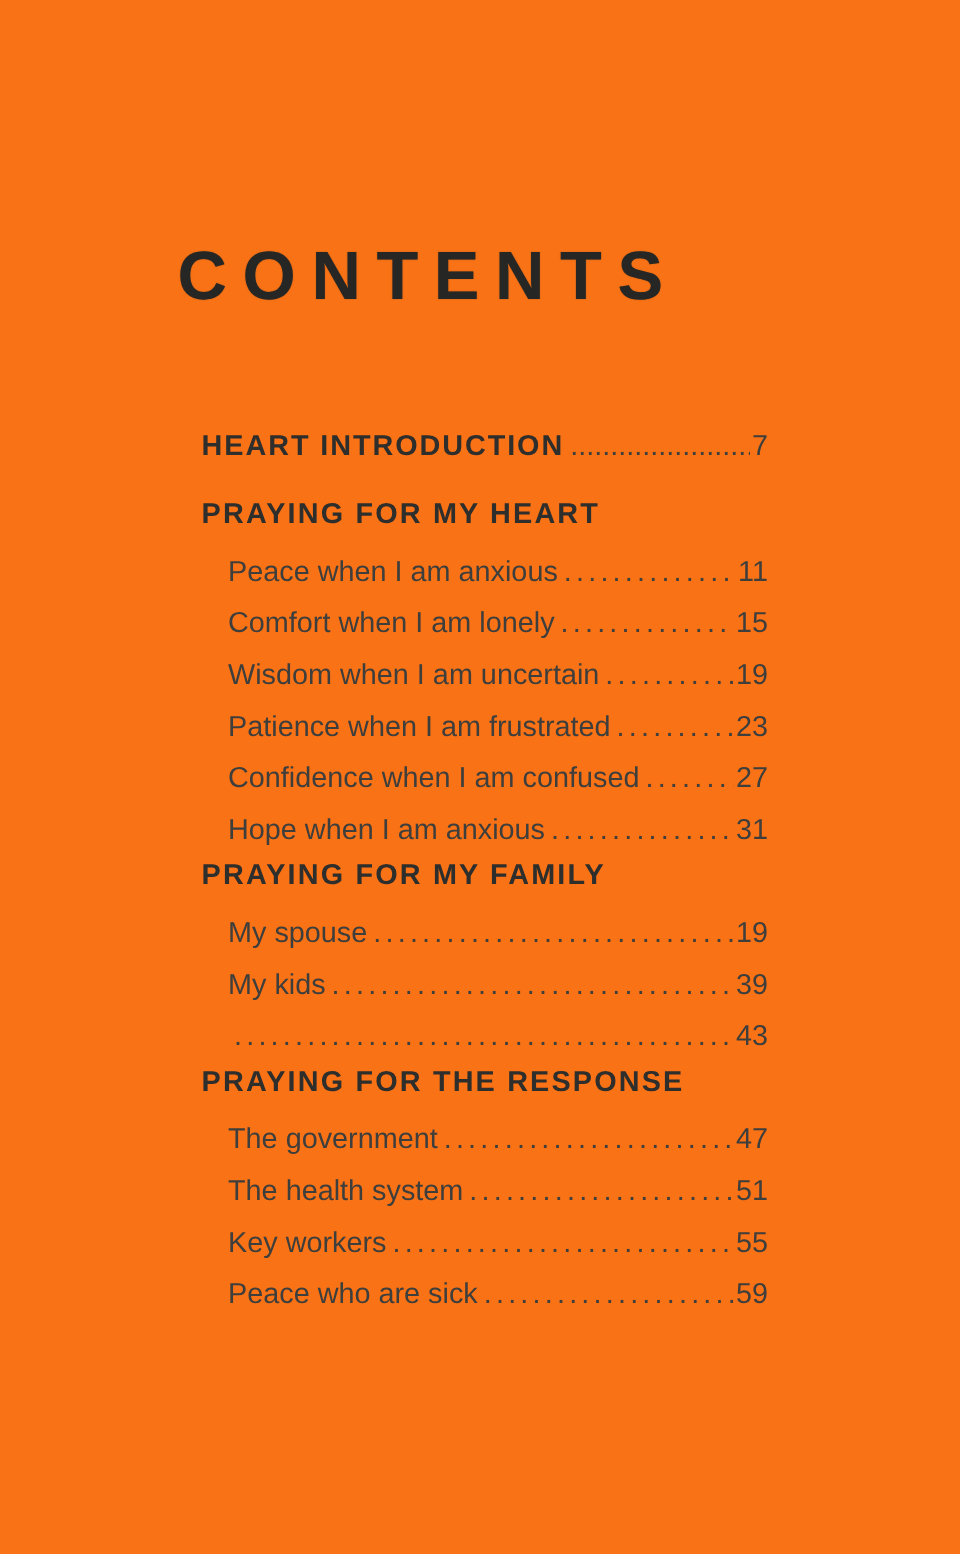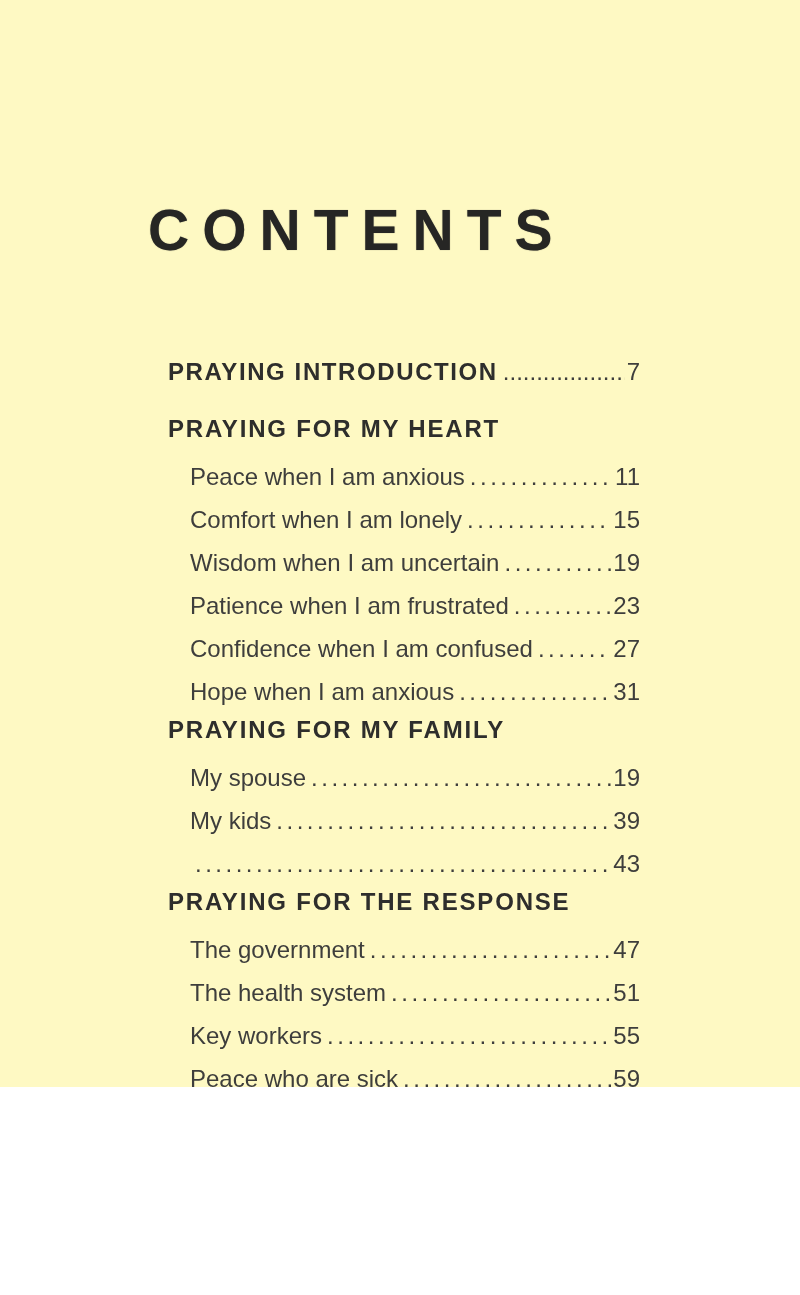--- a/index.html
+++ b/index.html
@@ -3,22 +3,22 @@
 <meta charset="utf-8">
 <style>
   html, body {
     margin: 0;
     padding: 0;
     background: #ffffff;
   }
   .page {
     position: relative;
     width: 800px;
-    height: 1087px;
-    background: #fef9c3;
+    height: 1295px;
+    background: #f97316;
     overflow: hidden;
     font-family: "Liberation Sans", "DejaVu Sans", sans-serif;
   }
   .doc-title {
     position: absolute;
     left: 148px;
     top: 202px;
     margin: 0;
     font-size: 57px;
     line-height: 1;
@@ -87,21 +87,21 @@
   }
 </style>
 </head>
 <body>
 
 <div class="page">
   <h1 class="doc-title">CONTENTS</h1>
 
   <nav class="toc" id="toc">
   <div class="toc-row intro">
-    <span class="toc-label">PRAYING INTRODUCTION</span>
+    <span class="toc-label">HEART INTRODUCTION</span>
     <span class="leader" aria-hidden="true">..........................................................................................</span>
     <span class="toc-page">7</span>
   </div>
 
   <section class="toc-section">
     <h2 class="section-heading">PRAYING FOR MY HEART</h2>
     <div class="section-items">
   <div class="toc-row">
     <span class="toc-label">Peace when I am anxious</span>
     <span class="leader" aria-hidden="true">..........................................................................................</span>

